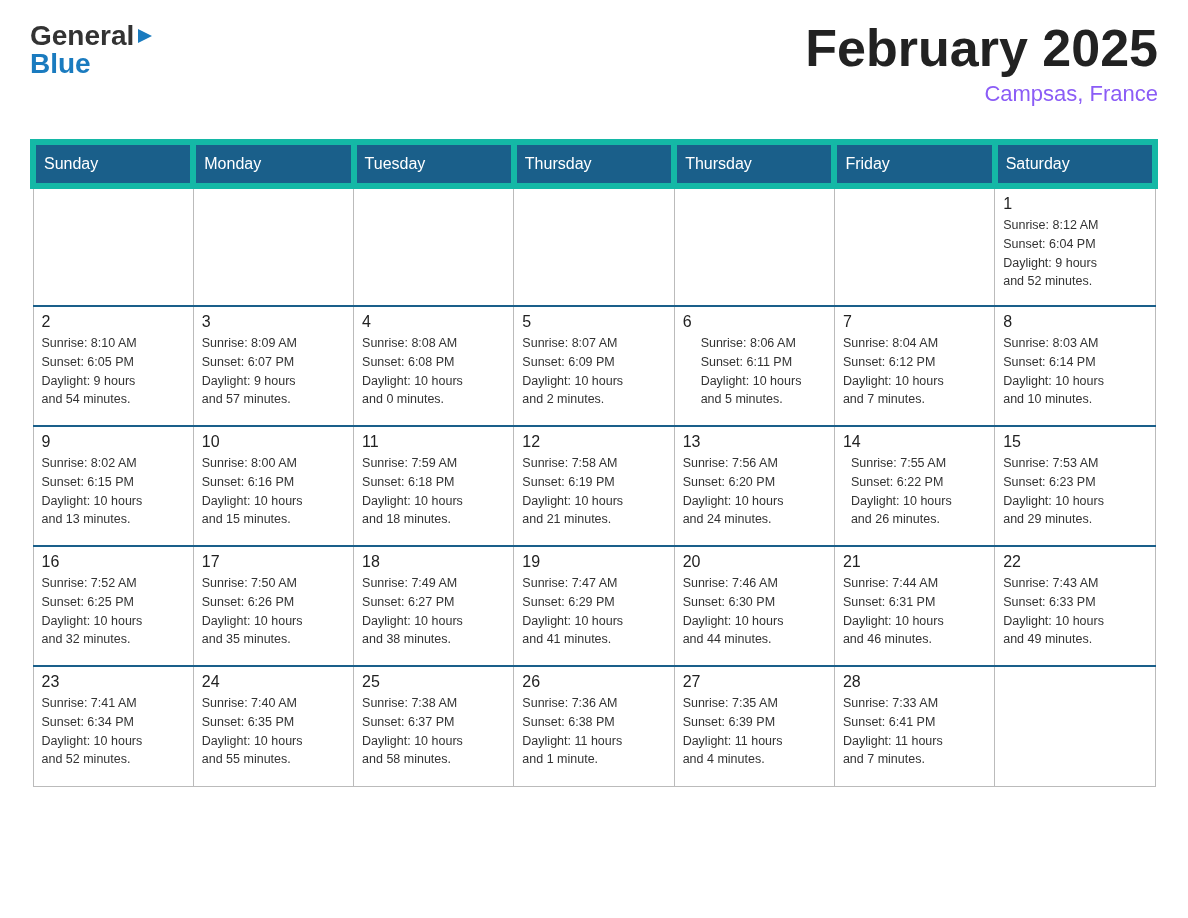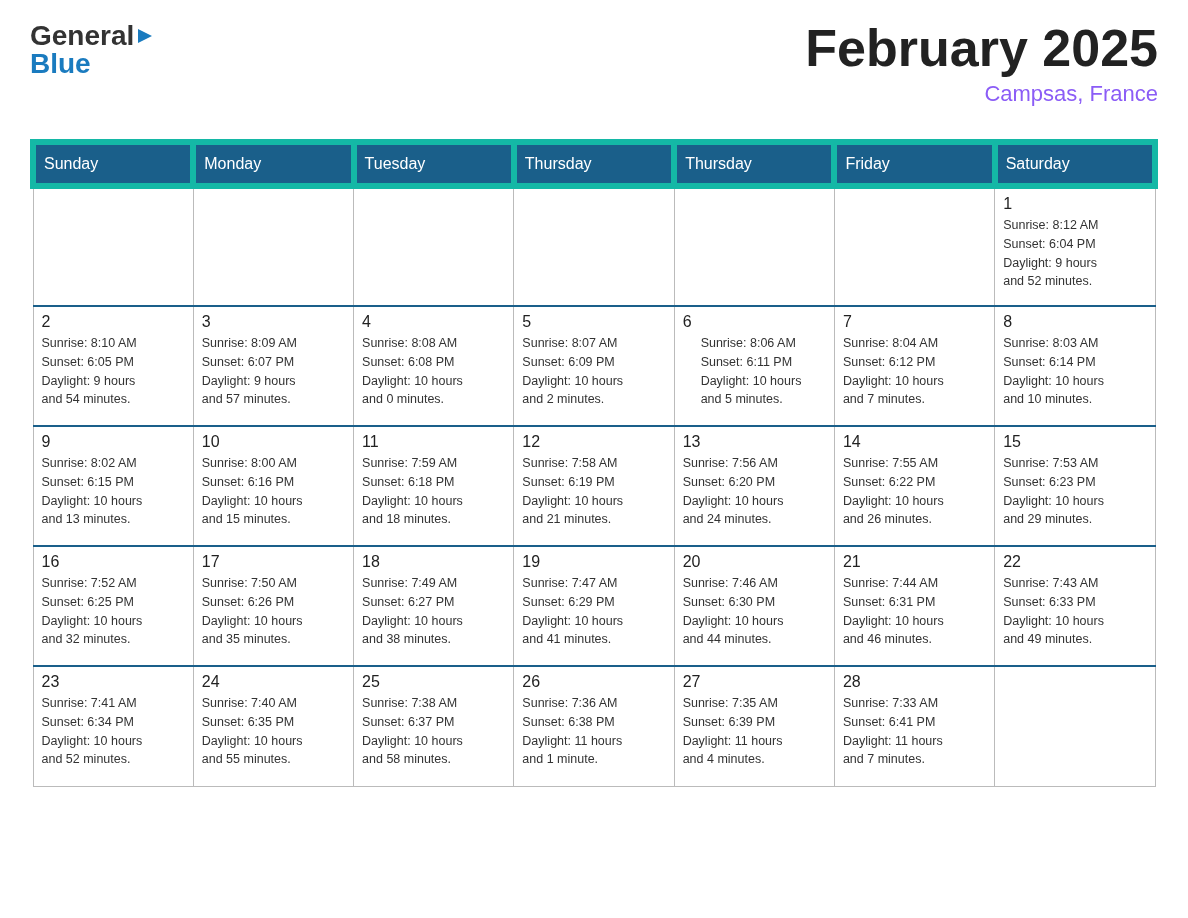--- a/index.html
+++ b/index.html
@@ -231,21 +231,21 @@
         </td>
         <td>
           <span class="day-number">13</span>
           <div class="day-info" style="white-space: pre-line;">Sunrise: 7:56 AM
 Sunset: 6:20 PM
 Daylight: 10 hours
 and 24 minutes.</div>
         </td>
         <td>
           <span class="day-number">14</span>
-          <div class="day-info" style="white-space: pre-line;">Sunrise: 7:55 AM
+          <div class="day-info" style="white-space: pre-line; margin-left: 8px;">Sunrise: 7:55 AM
 Sunset: 6:22 PM
 Daylight: 10 hours
 and 26 minutes.</div>
         </td>
         <td>
           <span class="day-number">15</span>
           <div class="day-info" style="white-space: pre-line;">Sunrise: 7:53 AM
 Sunset: 6:23 PM
 Daylight: 10 hours
 and 29 minutes.</div>

